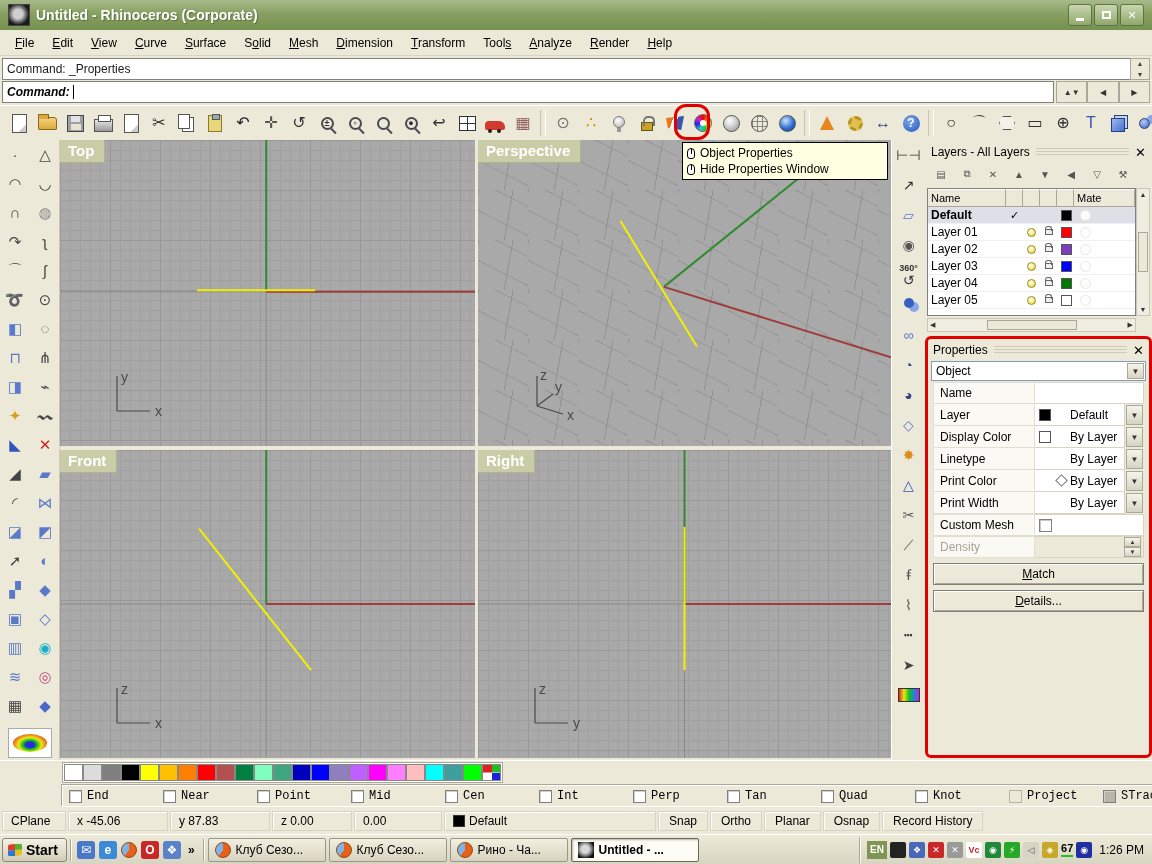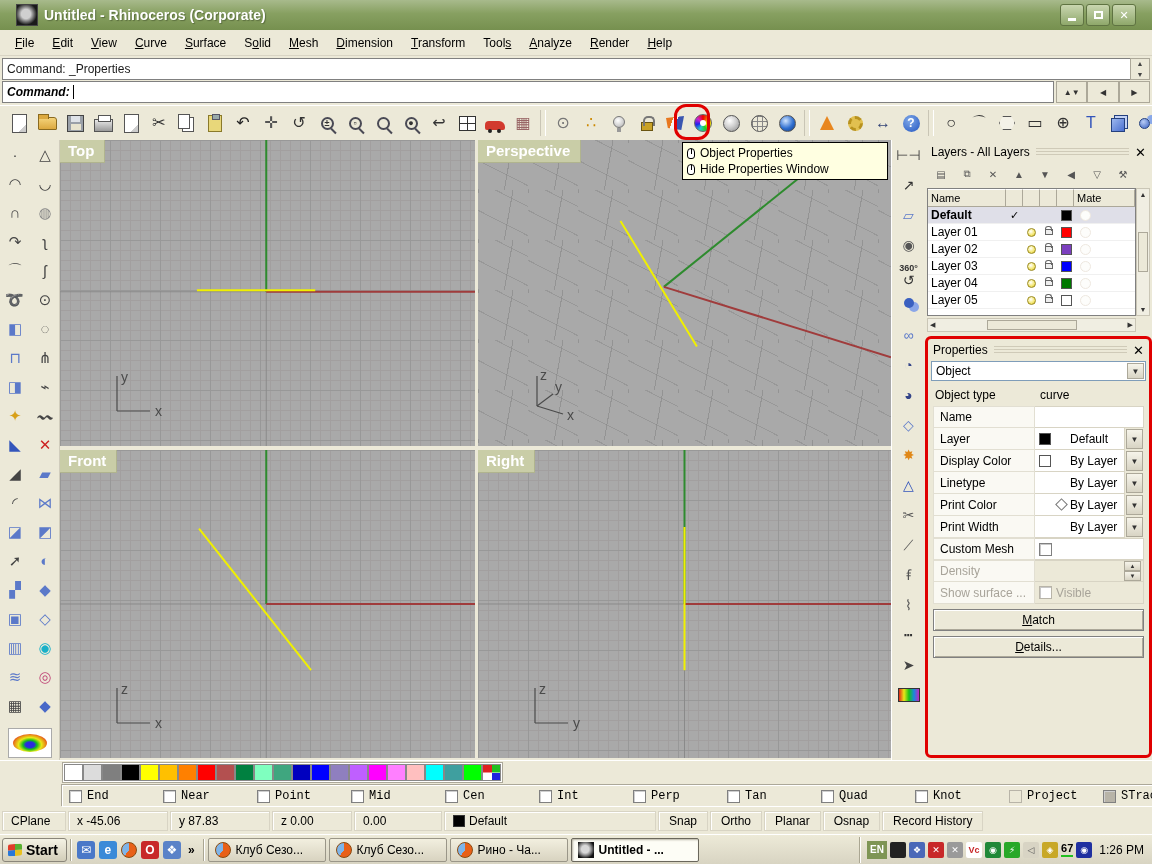--- a/index.html
+++ b/index.html
@@ -2,21 +2,21 @@
 <html><head>
 <meta charset="utf-8">
 <style>
   * { margin:0; padding:0; box-sizing:border-box; }
   html,body { width:1152px; height:864px; overflow:hidden; }
   body { font-family:"Liberation Sans","DejaVu Sans",sans-serif; font-size:12px; background:#ECE9D8; position:relative; color:#000; }
 
   
   .titlebar { position:absolute; left:0; top:0; width:1152px; height:30px;
     background:linear-gradient(180deg,#A8BA8C 0%,#87A061 45%,#76904F 100%);
-    display:flex; align-items:center; padding:0 16px; }
+    display:flex; align-items:center; padding:0 8px; }
   .app-icon { width:22px; height:22px; background:#1a1a1a; border:1px solid #444; margin-right:6px;
     background-image:radial-gradient(circle at 45% 45%, #cfcfcf 0 30%, #8a8a8a 45%, #1a1a1a 70%); }
   .title-text { color:#fff; font-weight:bold; font-size:14px; text-shadow:1px 1px 1px #5a6e3e; flex:1; }
   .win-btns { display:flex; gap:2px; }
   .win-btn { width:24px; height:22px; background:linear-gradient(180deg,#C9D6B0,#8FA86B);
     border:1px solid #5f7342; border-radius:3px; color:#fff; font-weight:bold; font-size:11px;
     display:flex; align-items:center; justify-content:center; }
   .win-btn .minbar { width:8px; height:3px; background:#fff; margin-top:9px; }
   .win-btn .restorebox { width:9px; height:8px; border:2px solid #fff; }
 
@@ -830,24 +830,20 @@
     <div class="props-panel">
       <div class="panel-title">
         <span class="t">Properties</span>
         <span class="grip"></span>
         <span class="close-x">✕</span>
       </div>
       <div class="pp-combo">
         <span class="val">Object</span>
         <span class="combo-btn">▼</span>
       </div>
-      <div class="pp-type">
-        <span class="l">Object type</span>
-        <span>curve</span>
-      </div>
       <div class="pp-grid">
         <div class="pp-row">
           <div class="lab">Name</div>
           <div class="valbox">
               <span></span>
             </div>
         </div>
         <div class="pp-row">
             <div class="lab">Layer</div>
             <div class="valbox">
@@ -903,27 +899,20 @@
         </div>
       </div>
       <div class="pp-grid">
         <div class="pp-row">
           <div class="lab grayed">Density</div>
           <div class="valbox" style="background:#ECE9D8; justify-content:flex-end;">
             <span class="spinner">
                 <span class="sp">▲</span>
                 <span class="sp">▼</span>
               </span>
-          </div>
-        </div>
-        <div class="pp-row">
-          <div class="lab grayed">Show surface ...</div>
-          <div class="valbox" style="background:#ECE9D8;">
-            <span class="chkbox dim"></span>
-            <span class="grayed">Visible</span>
           </div>
         </div>
       </div>
       <div class="big-btn"><u>M</u>atch</div>
       <div class="big-btn"><u>D</u>etails...</div>
     </div>
   </div>
 </div>
 
 <div class="palette-row">

